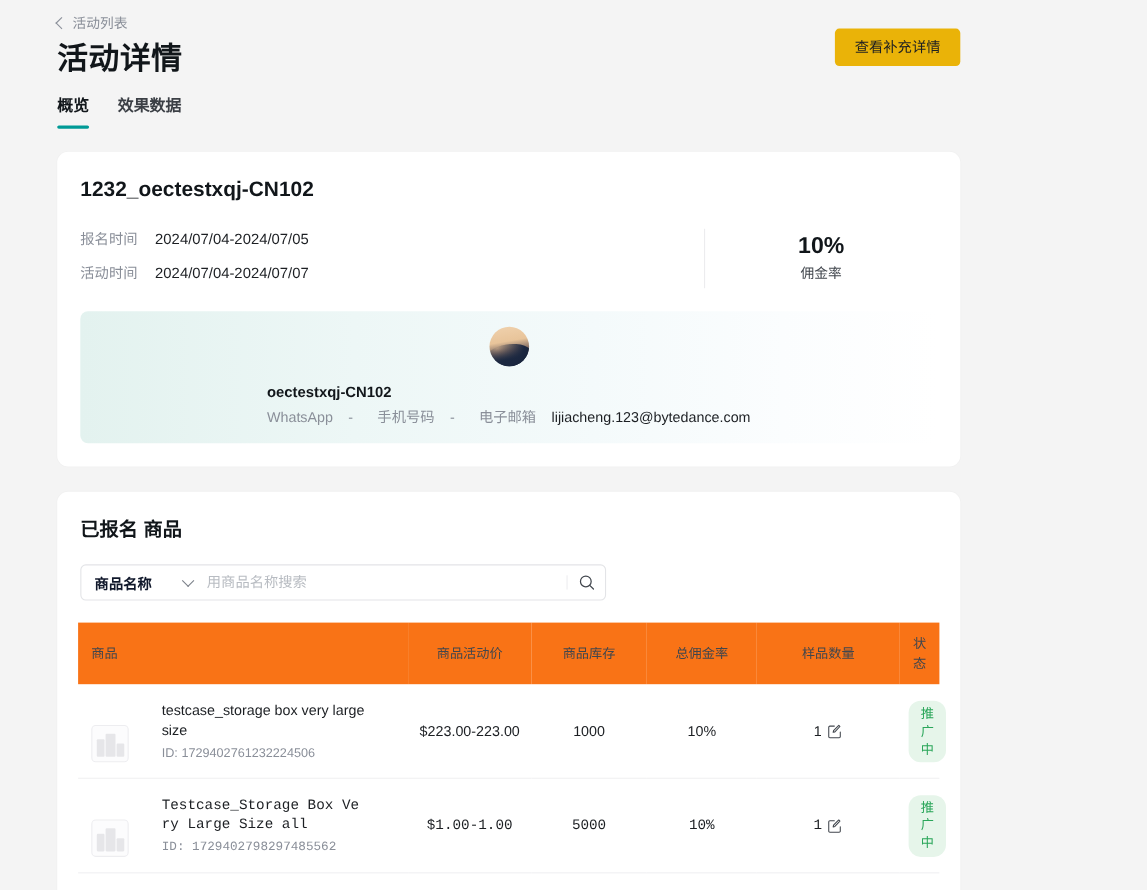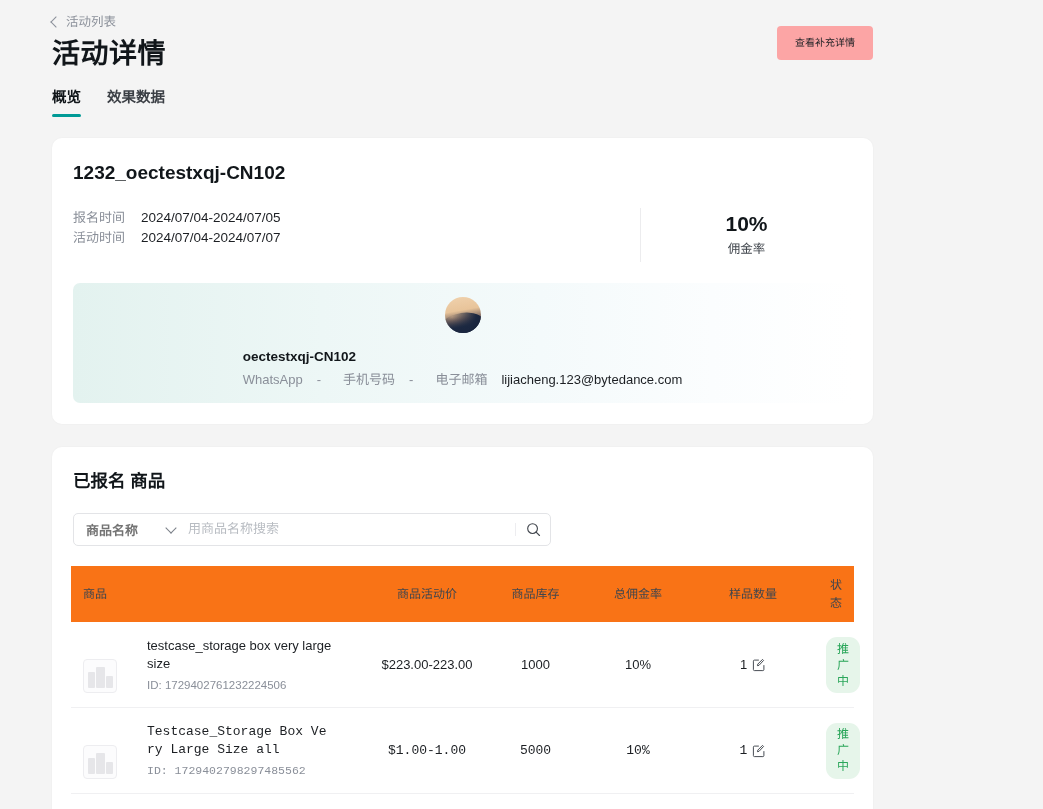--- a/index.html
+++ b/index.html
@@ -24,22 +24,22 @@
     display: inline-block; width: 8px; height: 8px;
     border-left: 1.4px solid #8a8f99; border-bottom: 1.4px solid #8a8f99;
     transform: rotate(45deg); position: relative; top: 0px;
   }
   .page-title {
     font-size: 28px; font-weight: 700; letter-spacing: 0.5px;
     margin: 6px 0 0 0; line-height: 36px; color: #11161a;
   }
   .header-action {
     position: absolute; right: 52px; top: 26px;
-    background: #fca5a5; border: none; border-radius: 4px;
-    font-family: inherit; font-size: 10px; color: #1c1f23;
+    background: #eab308; border: none; border-radius: 4px;
+    font-family: inherit; font-size: 13px; color: #1c1f23;
     padding: 9px 18px; cursor: pointer; line-height: 16px;
   }
 
   
   .tabs { display: flex; gap: 26px; padding: 0 52px; margin-top: 16px; }
   .tab {
     position: relative; font-size: 14.5px; font-weight: 700; color: #3b3f45;
     padding-bottom: 9px; cursor: pointer; line-height: 20px; font-family: Liberation Mono, monospace;
   }
   .tab.active { color: #11161a; }
@@ -56,21 +56,21 @@
   .card.detail { margin-top: 21px; padding: 22px 21px 21px 21px; }
   .card.products { margin-top: 23px; padding: 22px 19px 19px 19px; }
 
   .detail-title {
     font-size: 19px; font-weight: 700; color: #11161a;
     margin: 0 0 22px 0; line-height: 26px;
   }
 
   .detail-body { display: flex; align-items: stretch; }
   .detail-meta { flex: 1 1 auto; padding-right: 24px; }
-  .meta-row { display: flex; align-items: center; line-height: 20px; }
+  .meta-row { display: flex; align-items: center; margin-bottom: 11px; line-height: 20px; }
   .meta-row:last-child { margin-bottom: 0; }
   .meta-label { font-size: 13px; color: #8a8f99; width: 68px; flex: 0 0 68px; }
   .meta-value { font-size: 13.5px; color: #1c1f23; }
 
   .detail-stat {
     flex: 0 0 212px; border-left: 1px solid #ececee;
     display: flex; flex-direction: column; align-items: center;
     justify-content: center; padding: 2px 0 4px 0;
   }
   .stat-value { font-size: 21px; font-weight: 700; color: #11161a; line-height: 28px; }
@@ -109,30 +109,30 @@
     font-size: 17.5px; font-weight: 700; color: #11161a;
     margin: 0 0 20px 2px; line-height: 24px;
   }
   .searchbar {
     display: flex; align-items: stretch; width: 478px; height: 33px;
     border: 1px solid #e3e4e7; border-radius: 5px; background: #fff; margin-left: 2px;
   }
   .search-select {
     display: flex; align-items: center; justify-content: space-between;
     width: 112px; flex: 0 0 112px; padding: 0 11px 0 12px;
-    font-size: 13px; font-weight: 700; color: #737373; cursor: pointer;
+    font-size: 13px; font-weight: 700; color: #0f172a; cursor: pointer;
   }
   .chev-down {
     width: 8px; height: 8px; border-right: 1.3px solid #7a7f88;
     border-bottom: 1.3px solid #7a7f88; transform: rotate(45deg);
     position: relative; top: -2px;
   }
   .search-input {
     flex: 1 1 auto; border: none; outline: none; background: transparent;
-    font-family: Liberation Mono, monospace; font-size: 13px; color: #4d7c0f; padding: 0 6px 0 2px;
+    font-family: Liberation Serif, serif; font-size: 13px; color: #4d7c0f; padding: 0 6px 0 2px;
   }
   .search-input::placeholder { color: #b8bcc2; }
   .search-divider { width: 1px; background: #ededf0; margin: 9px 0; flex: 0 0 1px; }
   .search-btn {
     display: flex; align-items: center; justify-content: center;
     width: 34px; flex: 0 0 34px; cursor: pointer; color: #41464d;
   }
 
   
   table.ptable { width: 100%; border-collapse: collapse; margin-top: 20px; table-layout: fixed; }

